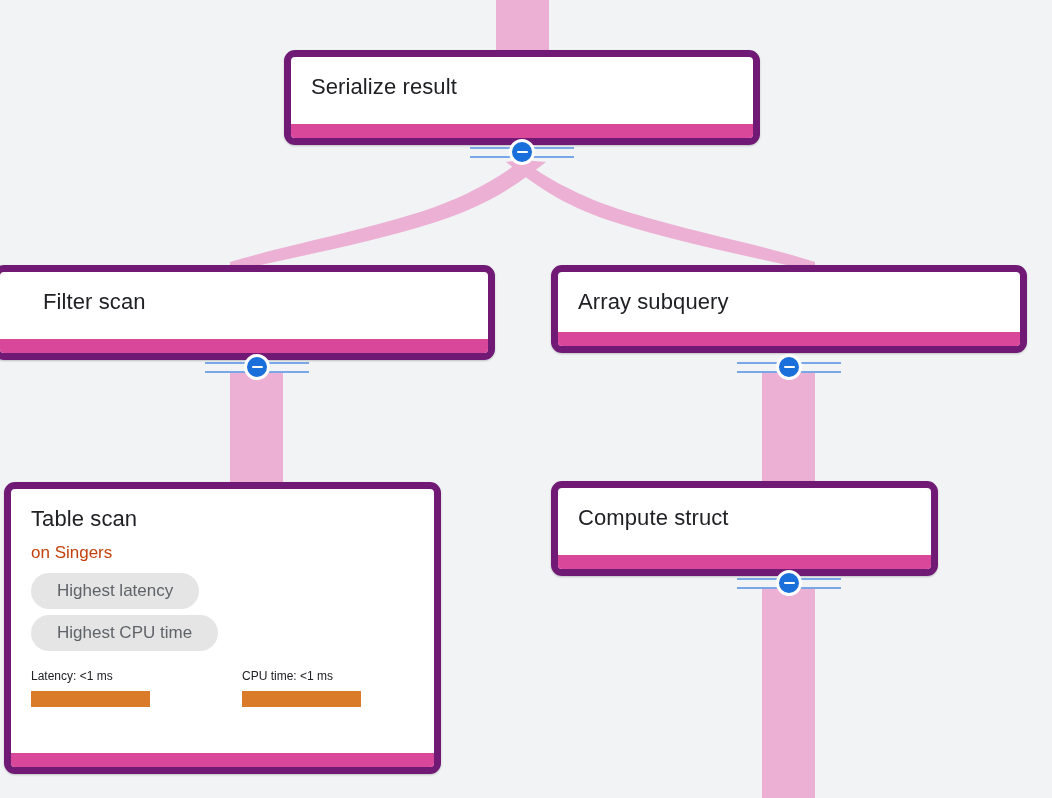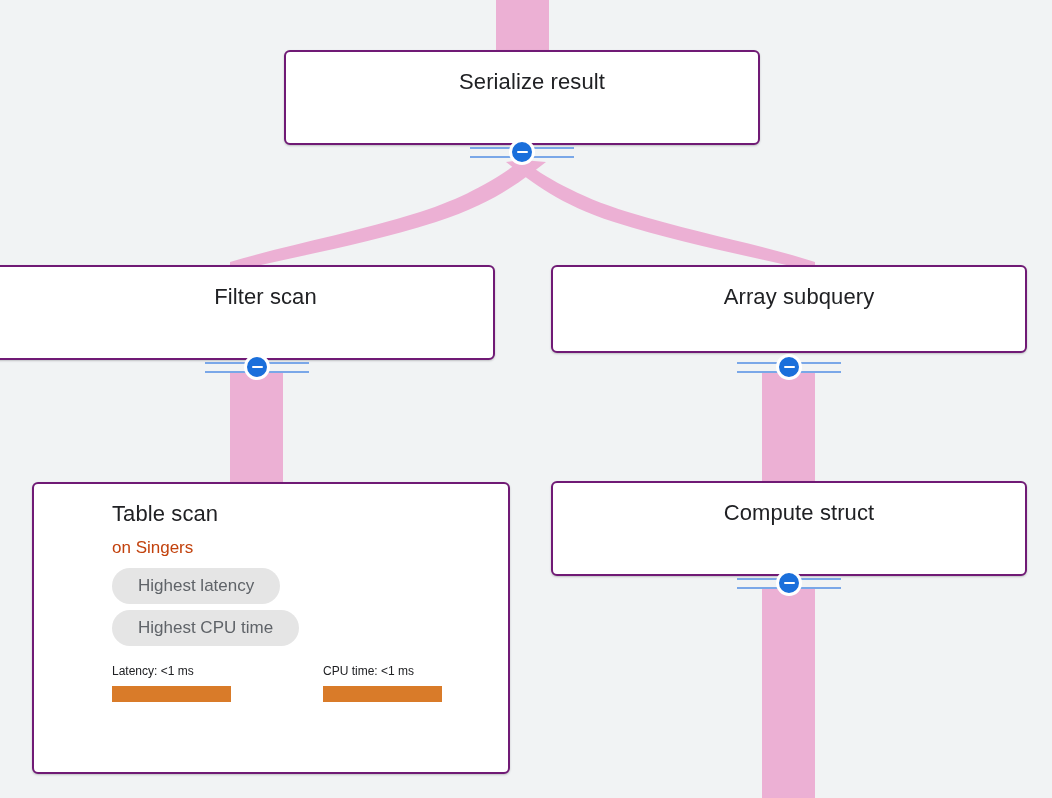--- a/index.html
+++ b/index.html
@@ -24,27 +24,26 @@
     left: 0; top: 0;
     width: 1052px; height: 798px;
     pointer-events: none;
   }
 
   
   .node {
     position: absolute;
     box-sizing: border-box;
     background: #ffffff;
-    border: 2px solid #701a75;
-    border-radius: 6px;
+    border: 7px solid #701a75;
+    border-radius: 11px;
     box-shadow: 0 1px 2px rgba(60,64,67,.28);
     overflow: hidden;
     display: flex;
     flex-direction: column;
-    align-items: center;
   }
   .node-body {
     flex: 1 1 auto;
     padding: 16px 0 0 20px;
     min-width: 0;
   }
   .node-title {
     font-size: 22px;
     line-height: 28px;
     color: #202124;
@@ -223,21 +222,21 @@
   </div>
 
   <div class="connector" style="left:737px; top:353px;">
     <span class="lines">
       <i class="l1" style="background: rgb(122, 167, 232);"></i>
         <i class="l2" style="background: rgb(122, 167, 232);"></i>
     </span>
     <span class="knob" style="background: rgb(26, 111, 219);"></span>
   </div>
 
-  <div class="node" style="left:32px; top:482px; width:478px; height:292px;">
+  <div class="node" style="left:4px; top:482px; width:437px; height:292px;">
     <div class="node-body">
       <div class="node-title">Table scan</div>
       <div class="node-sub">on Singers</div>
 
       <div class="chips">
         <span class="chip-row">
           <span class="chip" style="background: #e5e5e5; color: rgb(95, 99, 104);">Highest latency</span>
         </span>
         <span class="chip-row">
           <span class="chip" style="background: #e5e5e5; color: rgb(95, 99, 104);">Highest CPU time</span>
@@ -251,21 +250,21 @@
         </div>
         <div class="metric">
           <div class="metric-label">CPU time: &lt;1 ms</div>
           <div class="metric-bar" style="width: 119px; background: rgb(217, 123, 41);"></div>
         </div>
       </div>
     </div>
     <div class="node-footer" style="background: rgb(217, 71, 155);"></div>
   </div>
 
-  <div class="node" style="left:551px; top:481px; width:476px; height:95px;">
+  <div class="node" style="left:551px; top:481px; width:387px; height:95px;">
     <div class="node-body">
       <div class="node-title">Compute struct</div>
     </div>
     <div class="node-footer" style="background: rgb(217, 71, 155);"></div>
   </div>
 
   <div class="connector" style="left:737px; top:569px;">
     <span class="lines">
       <i class="l1" style="background: rgb(122, 167, 232);"></i>
         <i class="l2" style="background: rgb(122, 167, 232);"></i>

